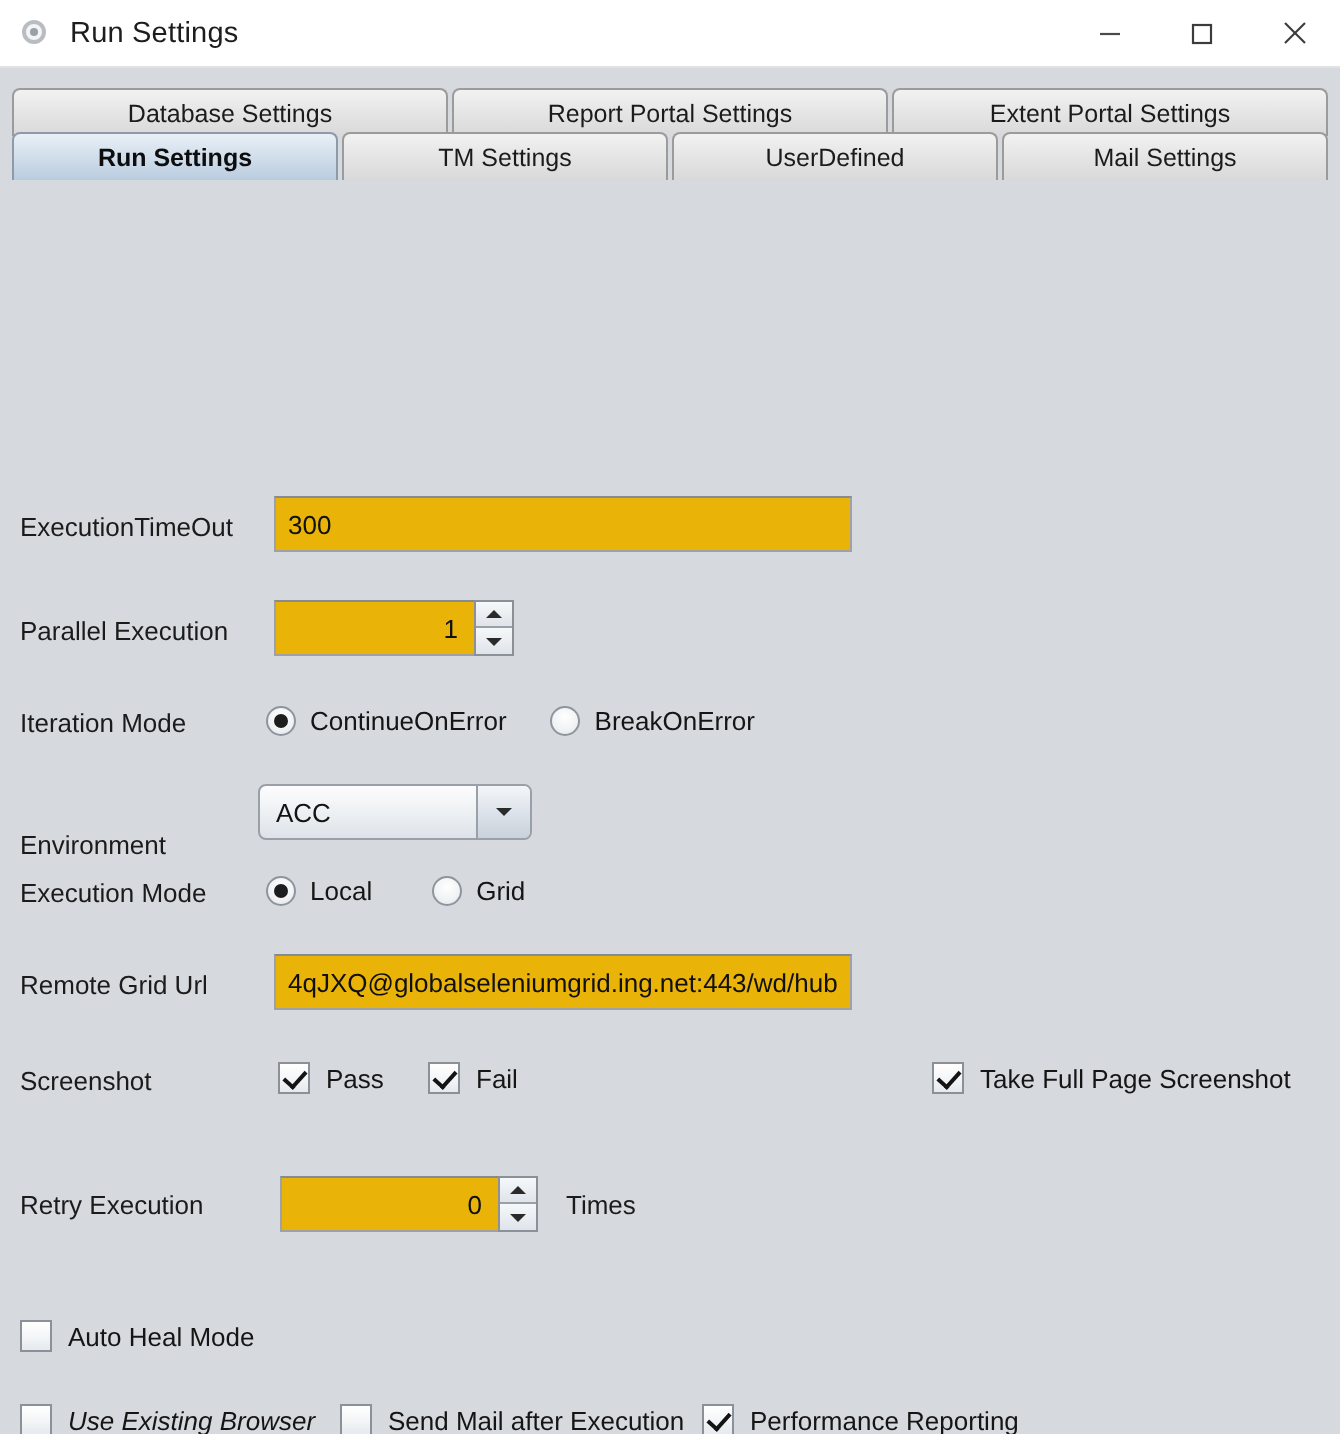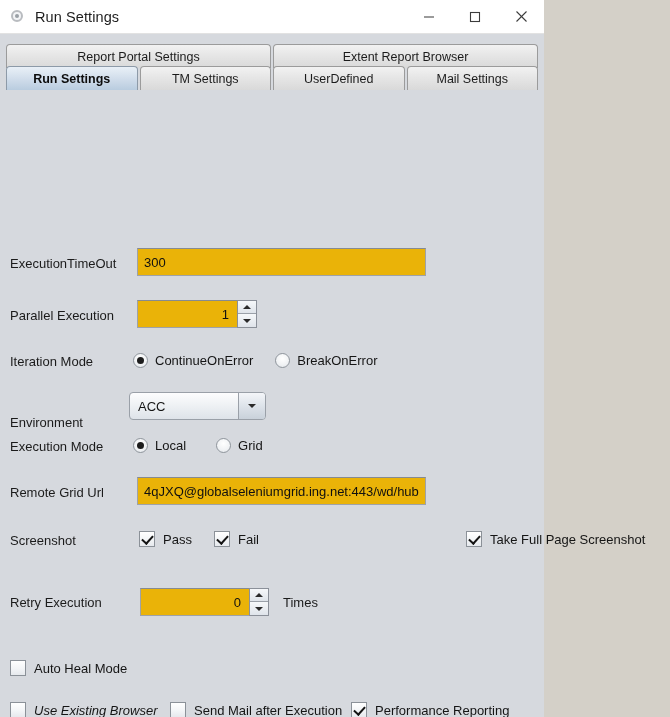--- a/index.html
+++ b/index.html
@@ -8,21 +8,21 @@
   }
   body {
     width: 670px; height: 717px;
     background: #d4d0c8;
     font-family: "Liberation Sans", sans-serif;
     overflow: hidden;
     -webkit-font-smoothing: antialiased;
   }
   .window {
     position: relative;
-    width: 544px; height: 717px;
+    width: 670px; height: 717px;
     background: #d6d9de;
     display: flex; flex-direction: column; border-radius: 12px;
   }
 
   
   .titlebar {
     height: 33px; min-height: 33px;
     background: #ffffff;
     display: flex; align-items: center;
     border-bottom: 1px solid #e2e2e2;
@@ -275,22 +275,23 @@
         <svg width="13" height="13" viewBox="0 0 13 13">
           <line x1="1.5" y1="1.5" x2="11.5" y2="11.5" stroke="#3c3c3c" stroke-width="1.1"></line>
           <line x1="11.5" y1="1.5" x2="1.5" y2="11.5" stroke="#3c3c3c" stroke-width="1.1"></line>
         </svg>
       </div>
     </div>
   </div>
 
   <div class="tabstrip">
     <div class="tabrow row1">
+      <div class="tab">Database Settings</div>
       <div class="tab">Report Portal Settings</div>
-      <div class="tab">Extent Report Browser</div>
+      <div class="tab">Extent Portal Settings</div>
     </div>
     <div class="tabrow row2">
       <div class="tab active">Run Settings</div>
       <div class="tab">TM Settings</div>
       <div class="tab">UserDefined</div>
       <div class="tab">Mail Settings</div>
     </div>
   </div>
 
   <div class="body">

